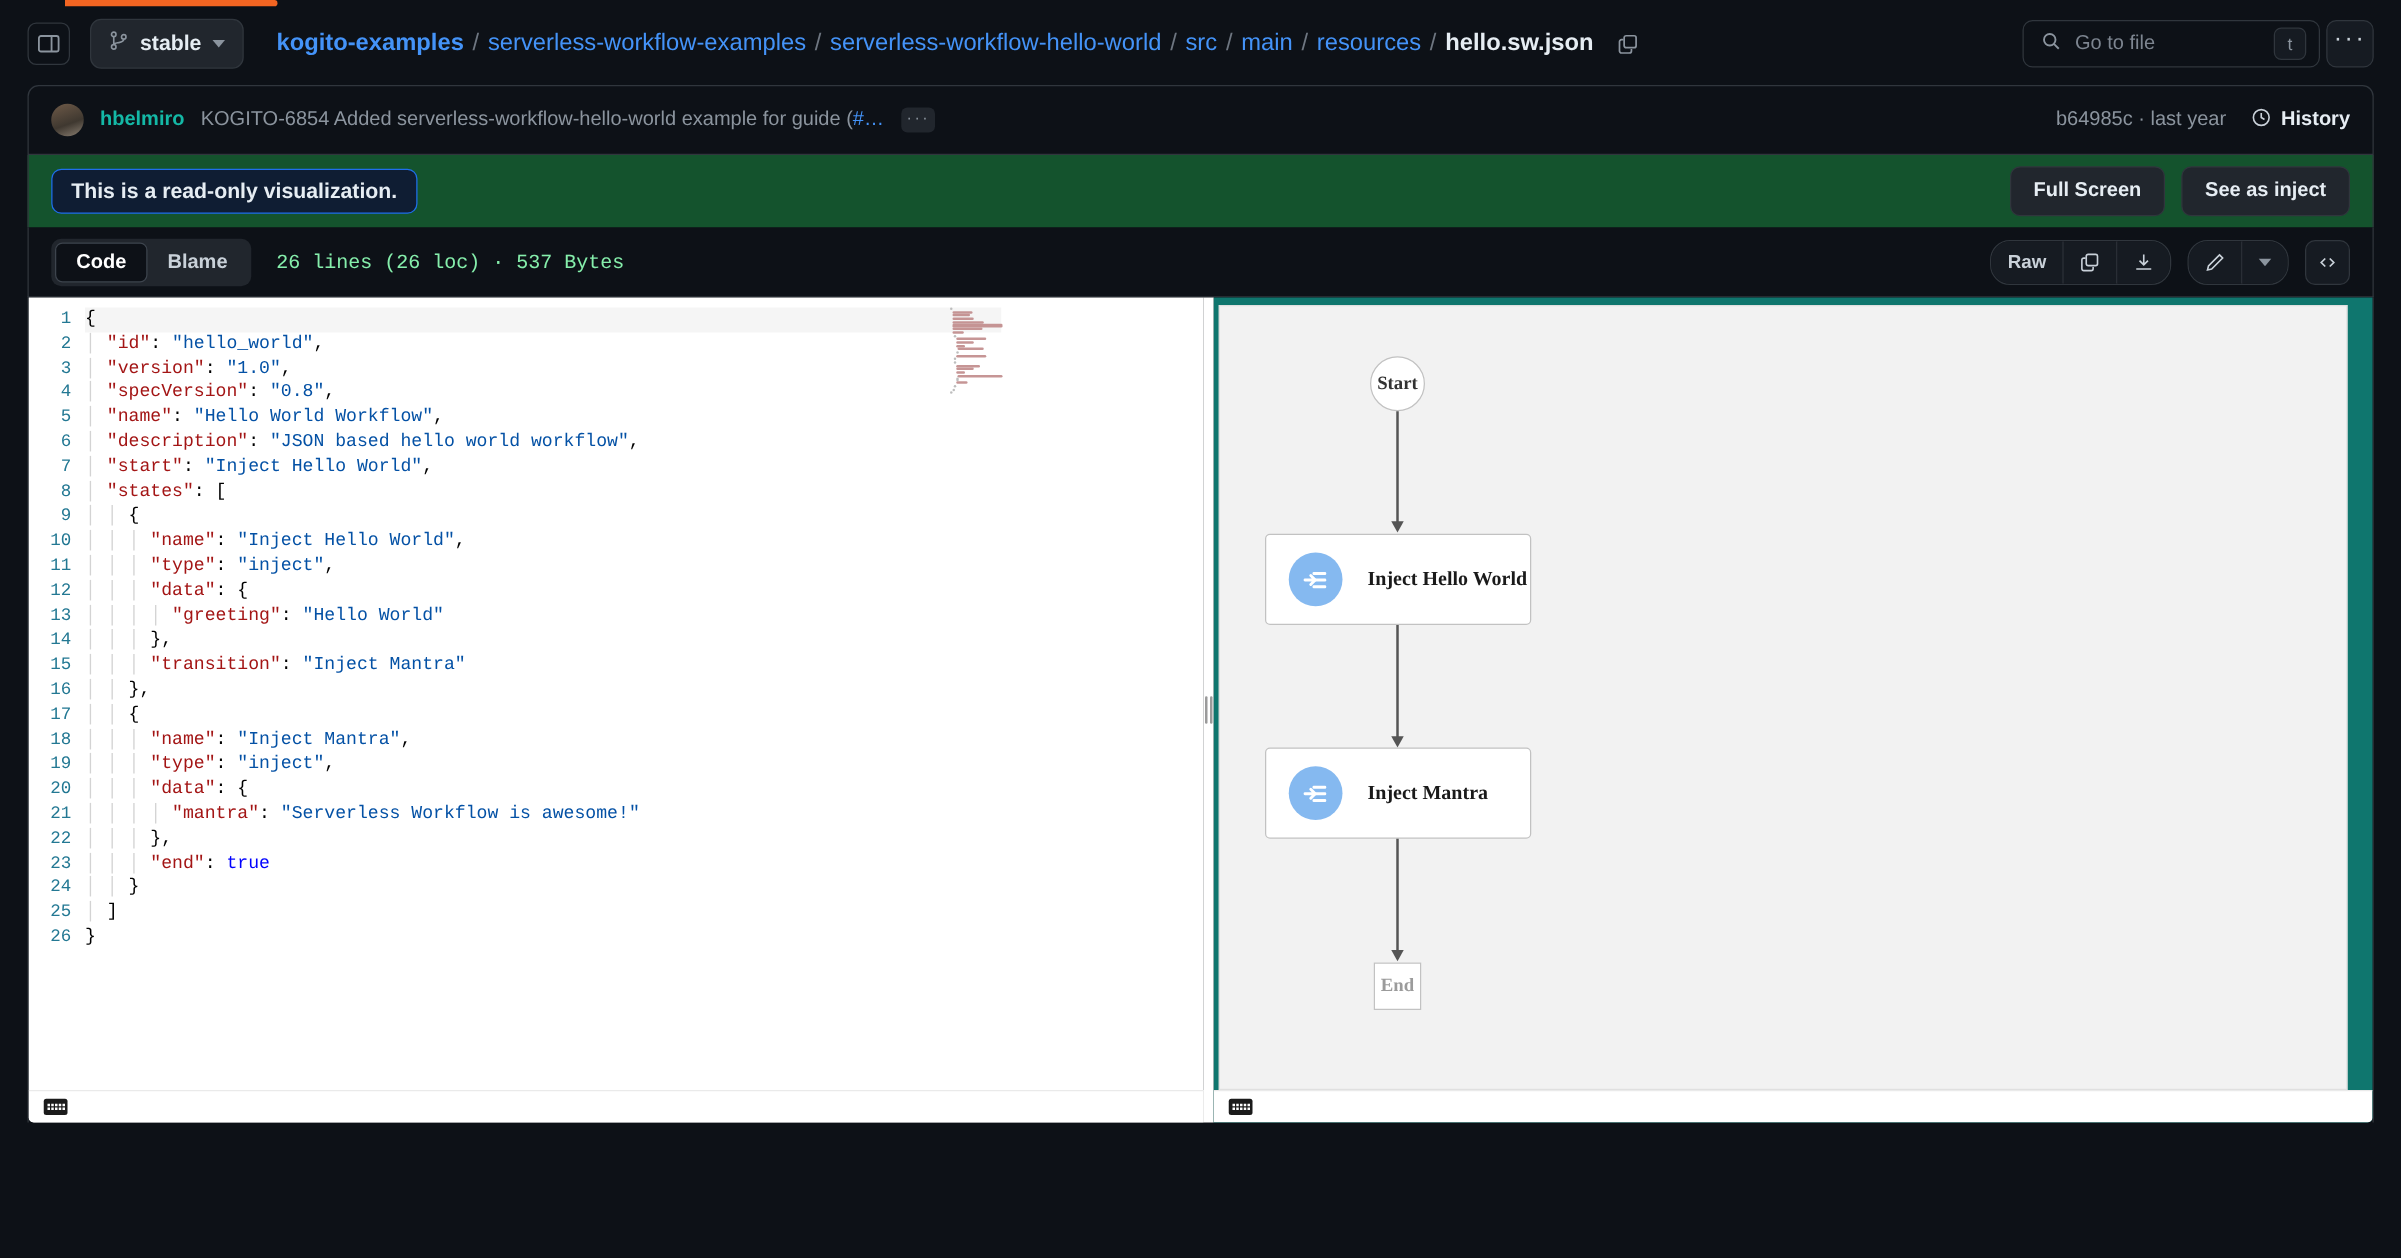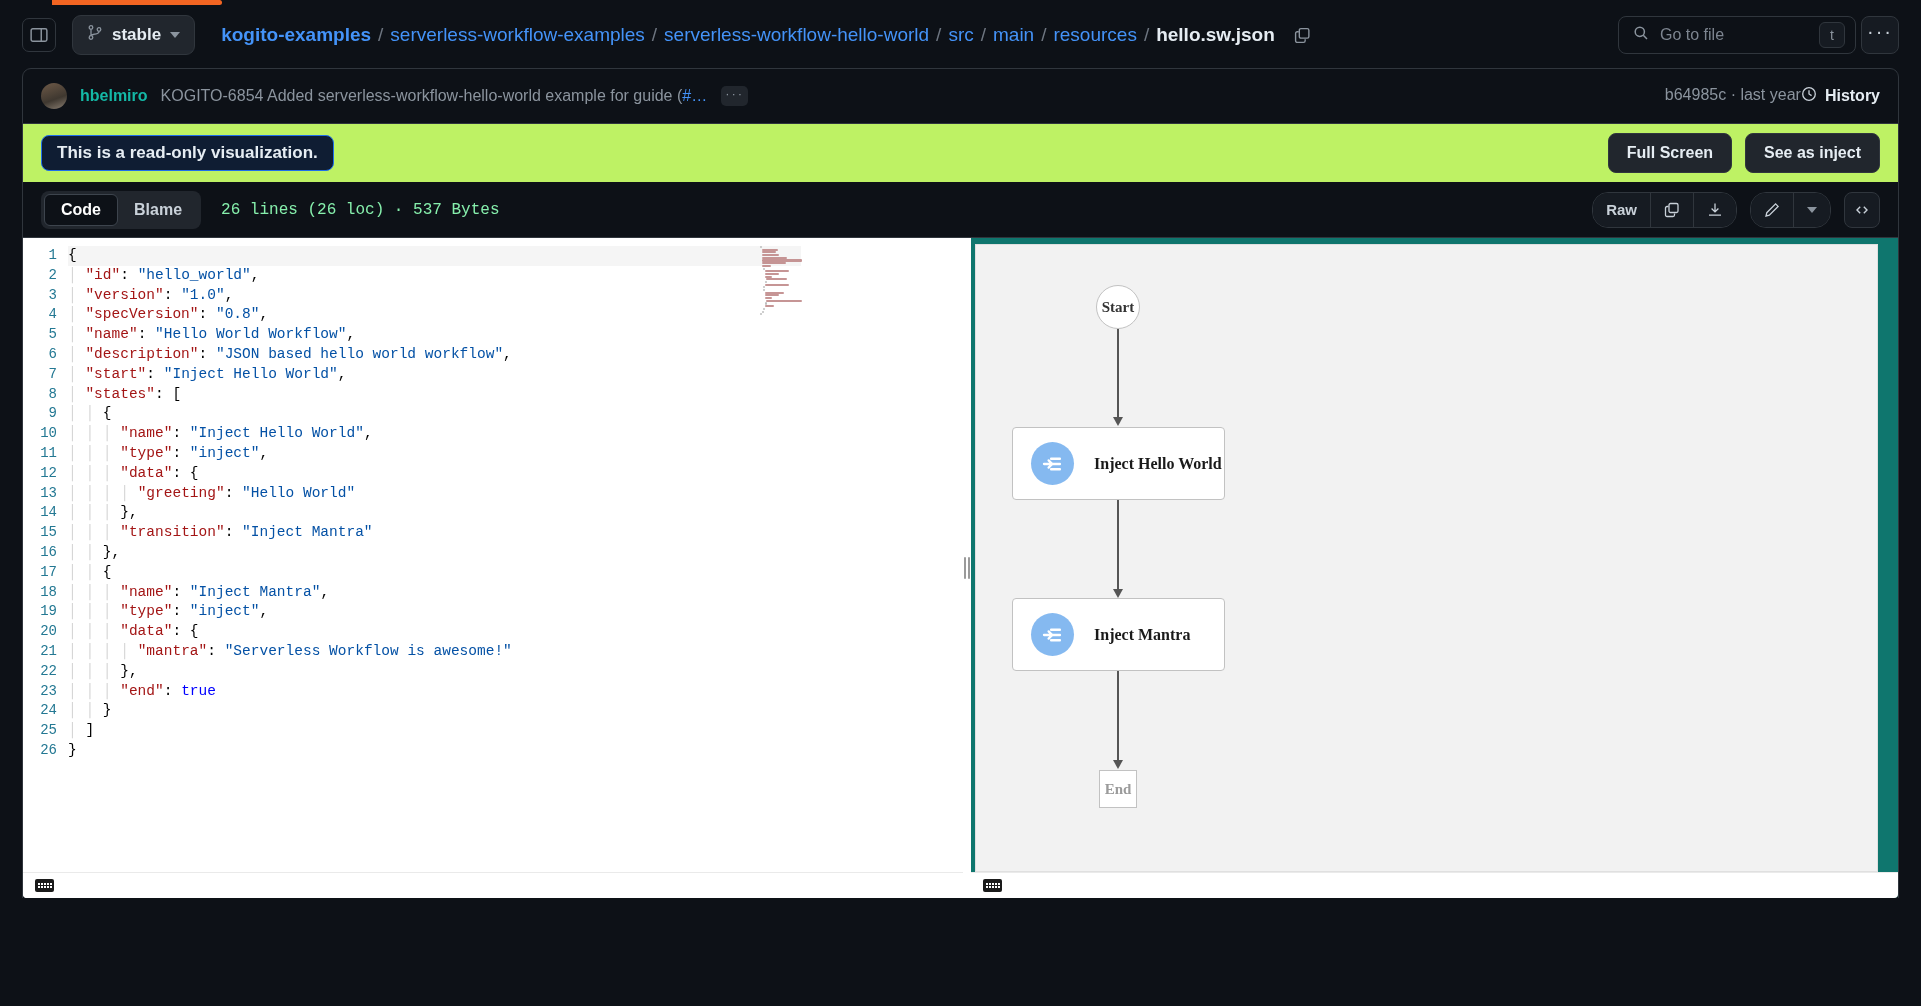--- a/index.html
+++ b/index.html
@@ -81,28 +81,28 @@
   }
   .commit-author { margin-left: 13px; color: #14b8a6; font-size: 16px; font-weight: bold; }
   .commit-msg { margin-left: 13px; color: #8b949e; font-size: 16px; }
   .commit-msg .ref { color: #4493f8; }
   .ellipsis-box {
     margin-left: 14px; width: 27px; height: 20px; border-radius: 5px;
     background: #21262d; color: #8b949e; font-size: 13px; letter-spacing: 2px;
     display: flex; align-items: center; justify-content: center; cursor: pointer;
     padding-bottom: 6px;
   }
-  .commit-right { margin-left: auto; display: flex; }
+  .commit-right { margin-left: auto; display: flex; align-items: center; gap: 20px; }
   .commit-sha { color: #8b949e; font-size: 16px; }
   .history-link { display: flex; align-items: center; gap: 8px; color: #e6edf3;
                   font-size: 16px; font-weight: bold; cursor: pointer; }
 
   .banner-row {
     height: 58px; border-left: 1px solid #30363d; border-right: 1px solid #30363d;
-    background: #bef264; display: flex; align-items: center; padding: 0 18px;
+    background: #14532d; display: flex; align-items: center; padding: 0 18px;
   }
   .readonly-banner {
     height: 36px; padding: 0 15px; border: 1px solid #1f6feb; border-radius: 8px;
     background: #0f1d33; color: #e6edf3; font-size: 17px; font-weight: bold;
     display: flex; align-items: center;
   }
   .banner-right { margin-left: auto; display: flex; gap: 13px; }
   .btn-secondary {
     height: 40px; padding: 0 18px; border: 1px solid #30363d; border-radius: 8px;
     background: #21262d; color: #e6edf3; font-size: 16px; font-weight: bold;

